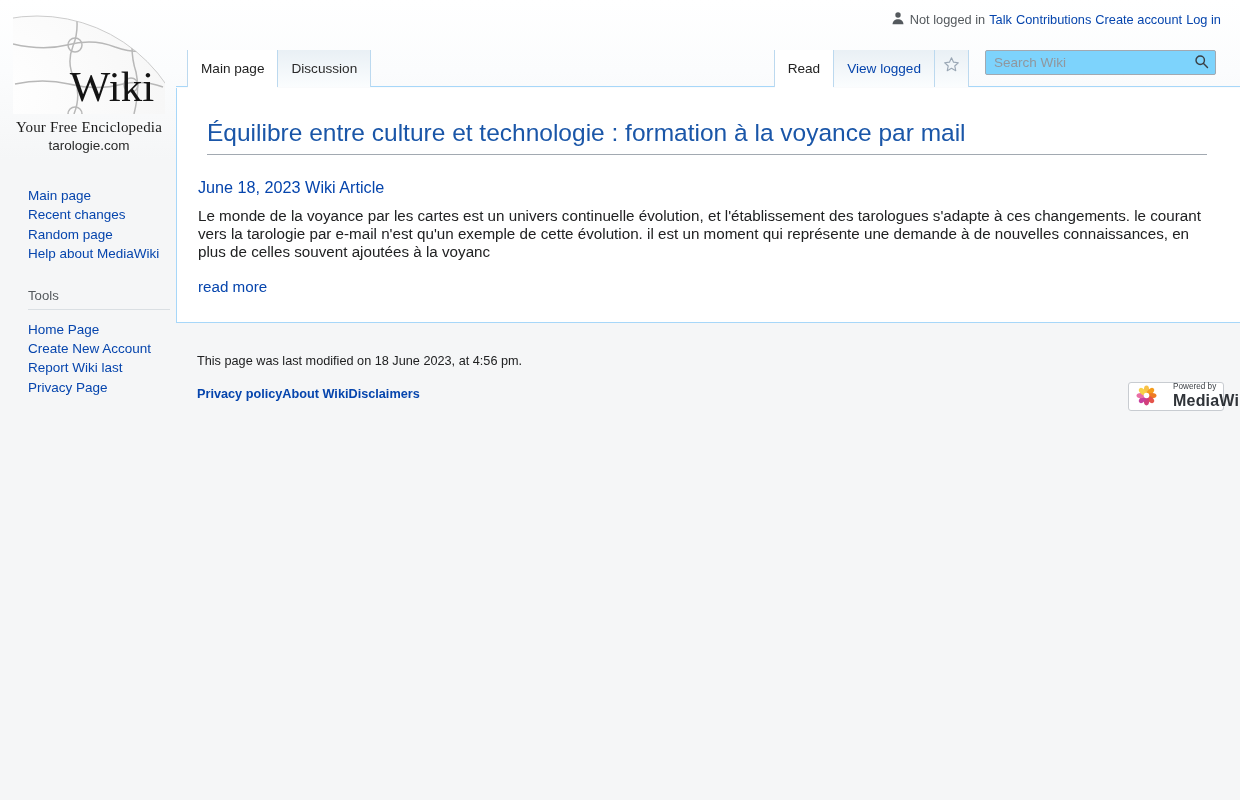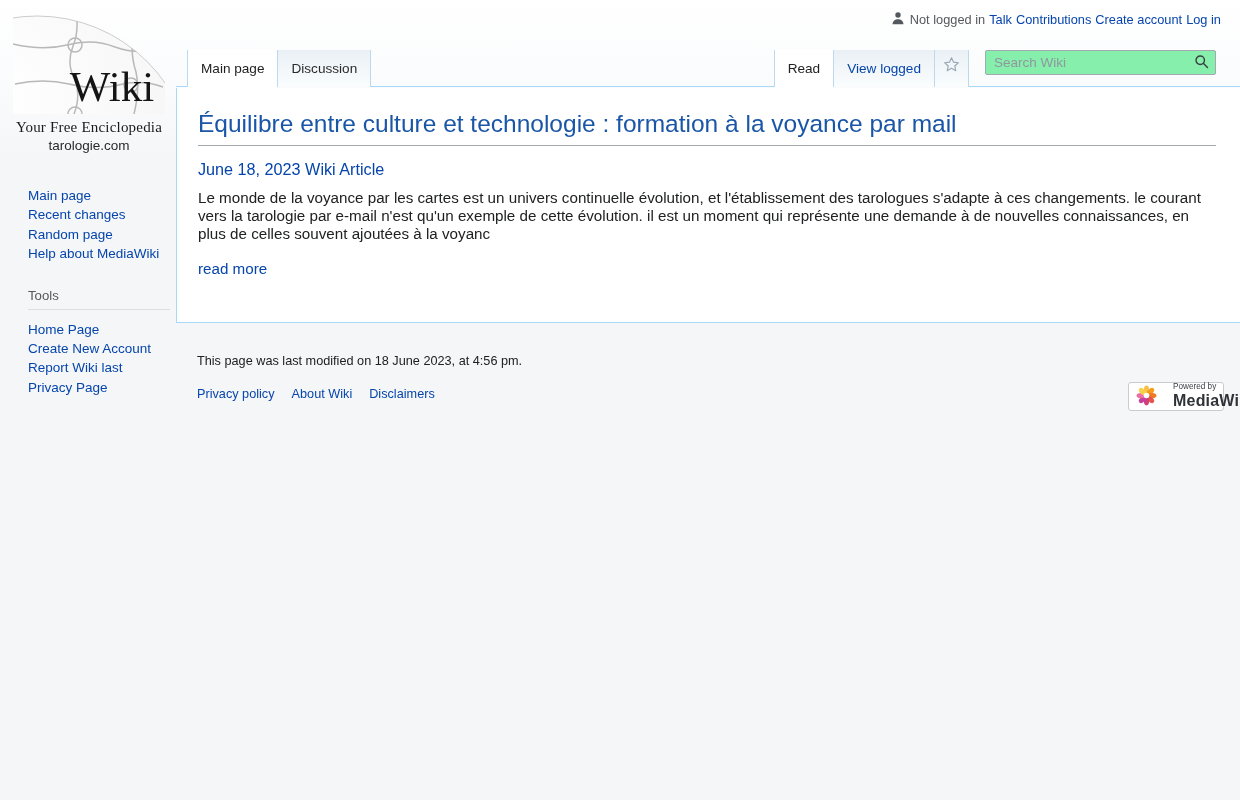--- a/index.html
+++ b/index.html
@@ -38,39 +38,39 @@
          white-space:nowrap; cursor:pointer; }
   .tab:first-child { border-left:1px solid #bcd9ef; }
   .tab.active { background:#fff; color:#222; }
   .tab.active::after { content:""; position:absolute; left:0; right:0; bottom:-1px; height:1px; background:#fff; }
   .tab-link { color:#0645ad; }
   .star-tab { width:34px; padding:0; display:flex; align-items:center; justify-content:center; }
 
   
   .search-wrap { position:relative; margin-left:16px; }
   .search-input { width:231px; height:25px; border:1px solid #a2a9b1; border-radius:2px; padding:0 30px 0 8px;
-                  font-size:13.5px; font-family:inherit; color:#222; background:#86efac; outline:none; }
+                  font-size:13.5px; font-family:inherit; color:#222; background:#7dd3fc; outline:none; }
   .search-input::placeholder { color:#90979e; opacity:1; }
   .search-btn { position:absolute; right:1px; top:1px; width:28px; height:23px; border:0; background:transparent;
                 display:flex; align-items:center; justify-content:center; cursor:pointer; padding:0; }
 
   
   .content { position:absolute; top:88px; left:176px; right:0; height:235px; background:#fff;
              border-left:1px solid #a7d7f9; border-bottom:1px solid #a7d7f9; padding:22px 24px 0 21px; z-index:1; }
-  .page-title { margin:0; font-size:24.5px; font-weight:normal; color:#1a56a8; padding-bottom:7px;
+  .page-title { margin:9px; font-size:24.5px; font-weight:normal; color:#1a56a8; padding-bottom:7px;
                 border-bottom:1px solid #a2a9b1; }
   .byline { display:inline-block; margin-top:14px; font-size:16.2px; color:#0645ad; }
   .article-body { margin:10px 0 0 0; font-size:15.2px; line-height:1.2; color:#202122; max-width:1008px; }
   .read-more { display:inline-block; margin-top:16px; font-size:15.2px; }
 
   
   .page-footer { position:absolute; top:323px; left:176px; right:0; height:110px; padding:31px 16px 0 21px;
                  font-size:12.7px; color:#202122; }
   .lastmod { margin-bottom:19px; }
-  .footer-links { display:flex; gap:17px; font-size:12.7px; }
+  .footer-links { display:flex; gap:0; font-size:12.7px;font-weight:bold; }
   .mw-badge { position:absolute; top:59px; right:16px; width:96px; height:29px; background:#fff;
               border:1px solid #c8ccd1; border-radius:3px; display:flex; align-items:center; gap:16px;
               padding:0 7px; cursor:pointer; }
   .badge-text { line-height:1.08; color:#222; }
   .badge-l1 { display:block; font-size:8.2px; color:#3a3f44; }
   .badge-l2 { display:block; font-size:16px; font-weight:bold; color:#2f3338; letter-spacing:.2px; }
 </style>
 </head>
 <body>
 

